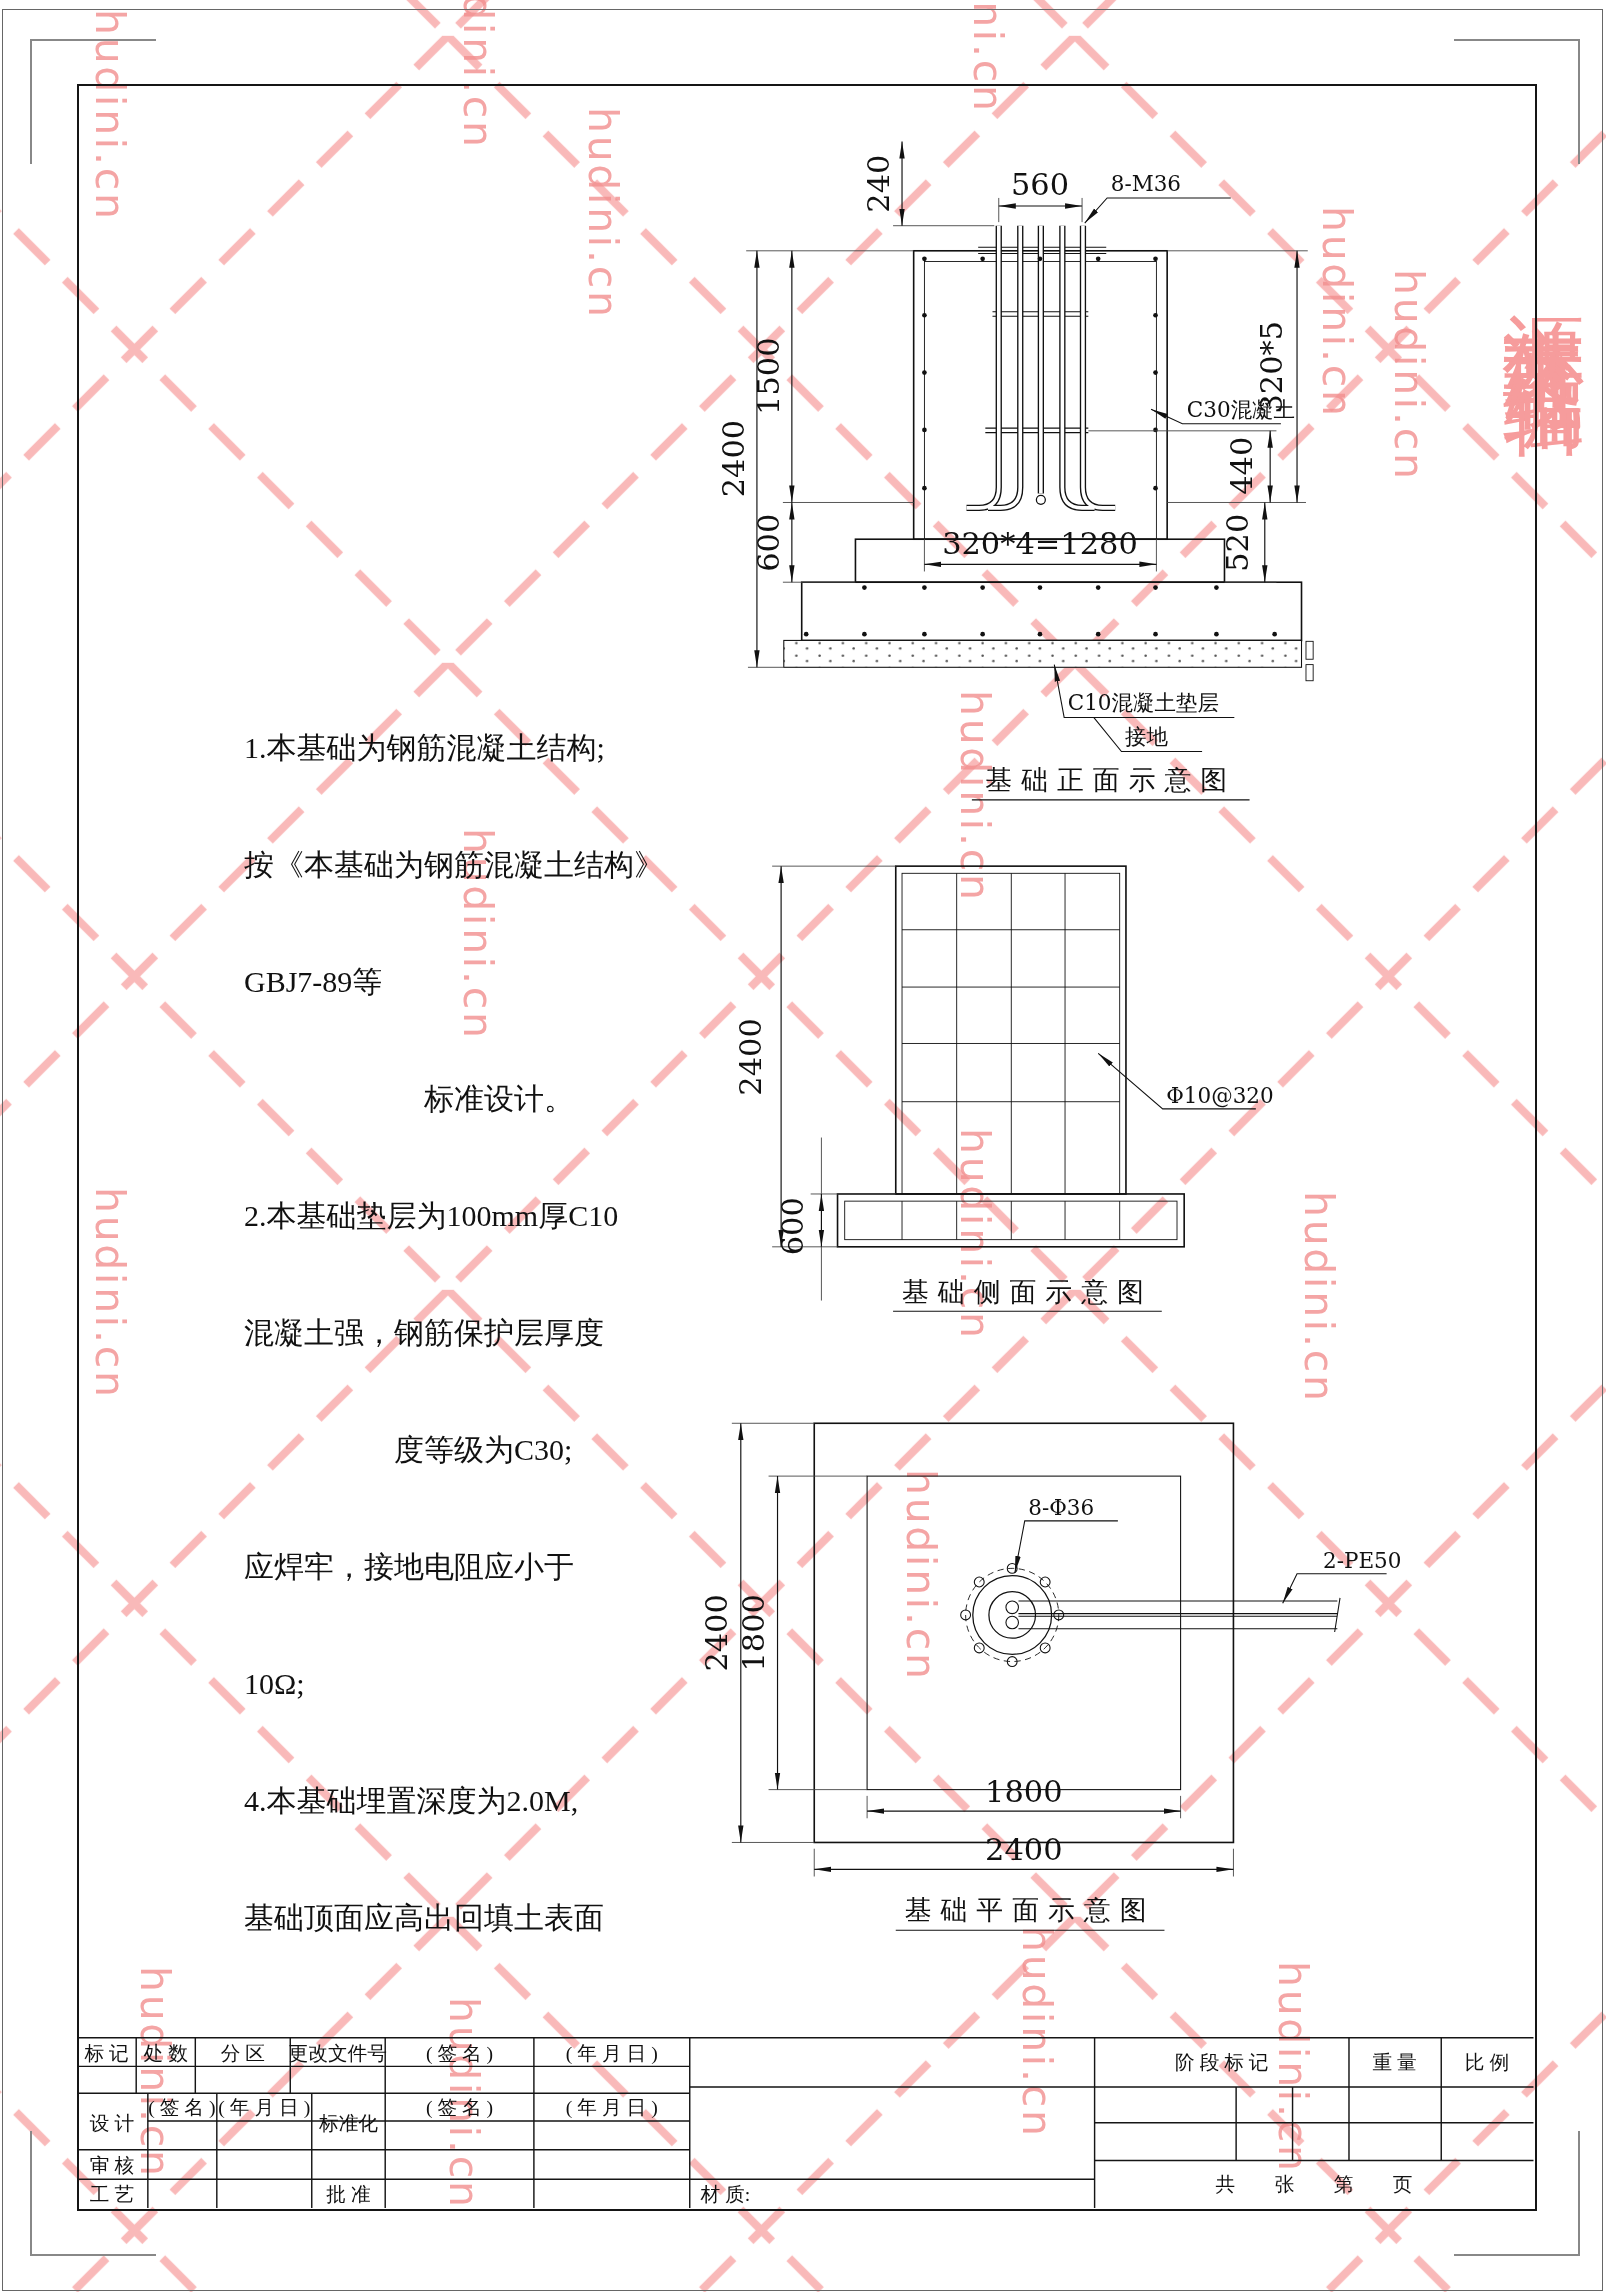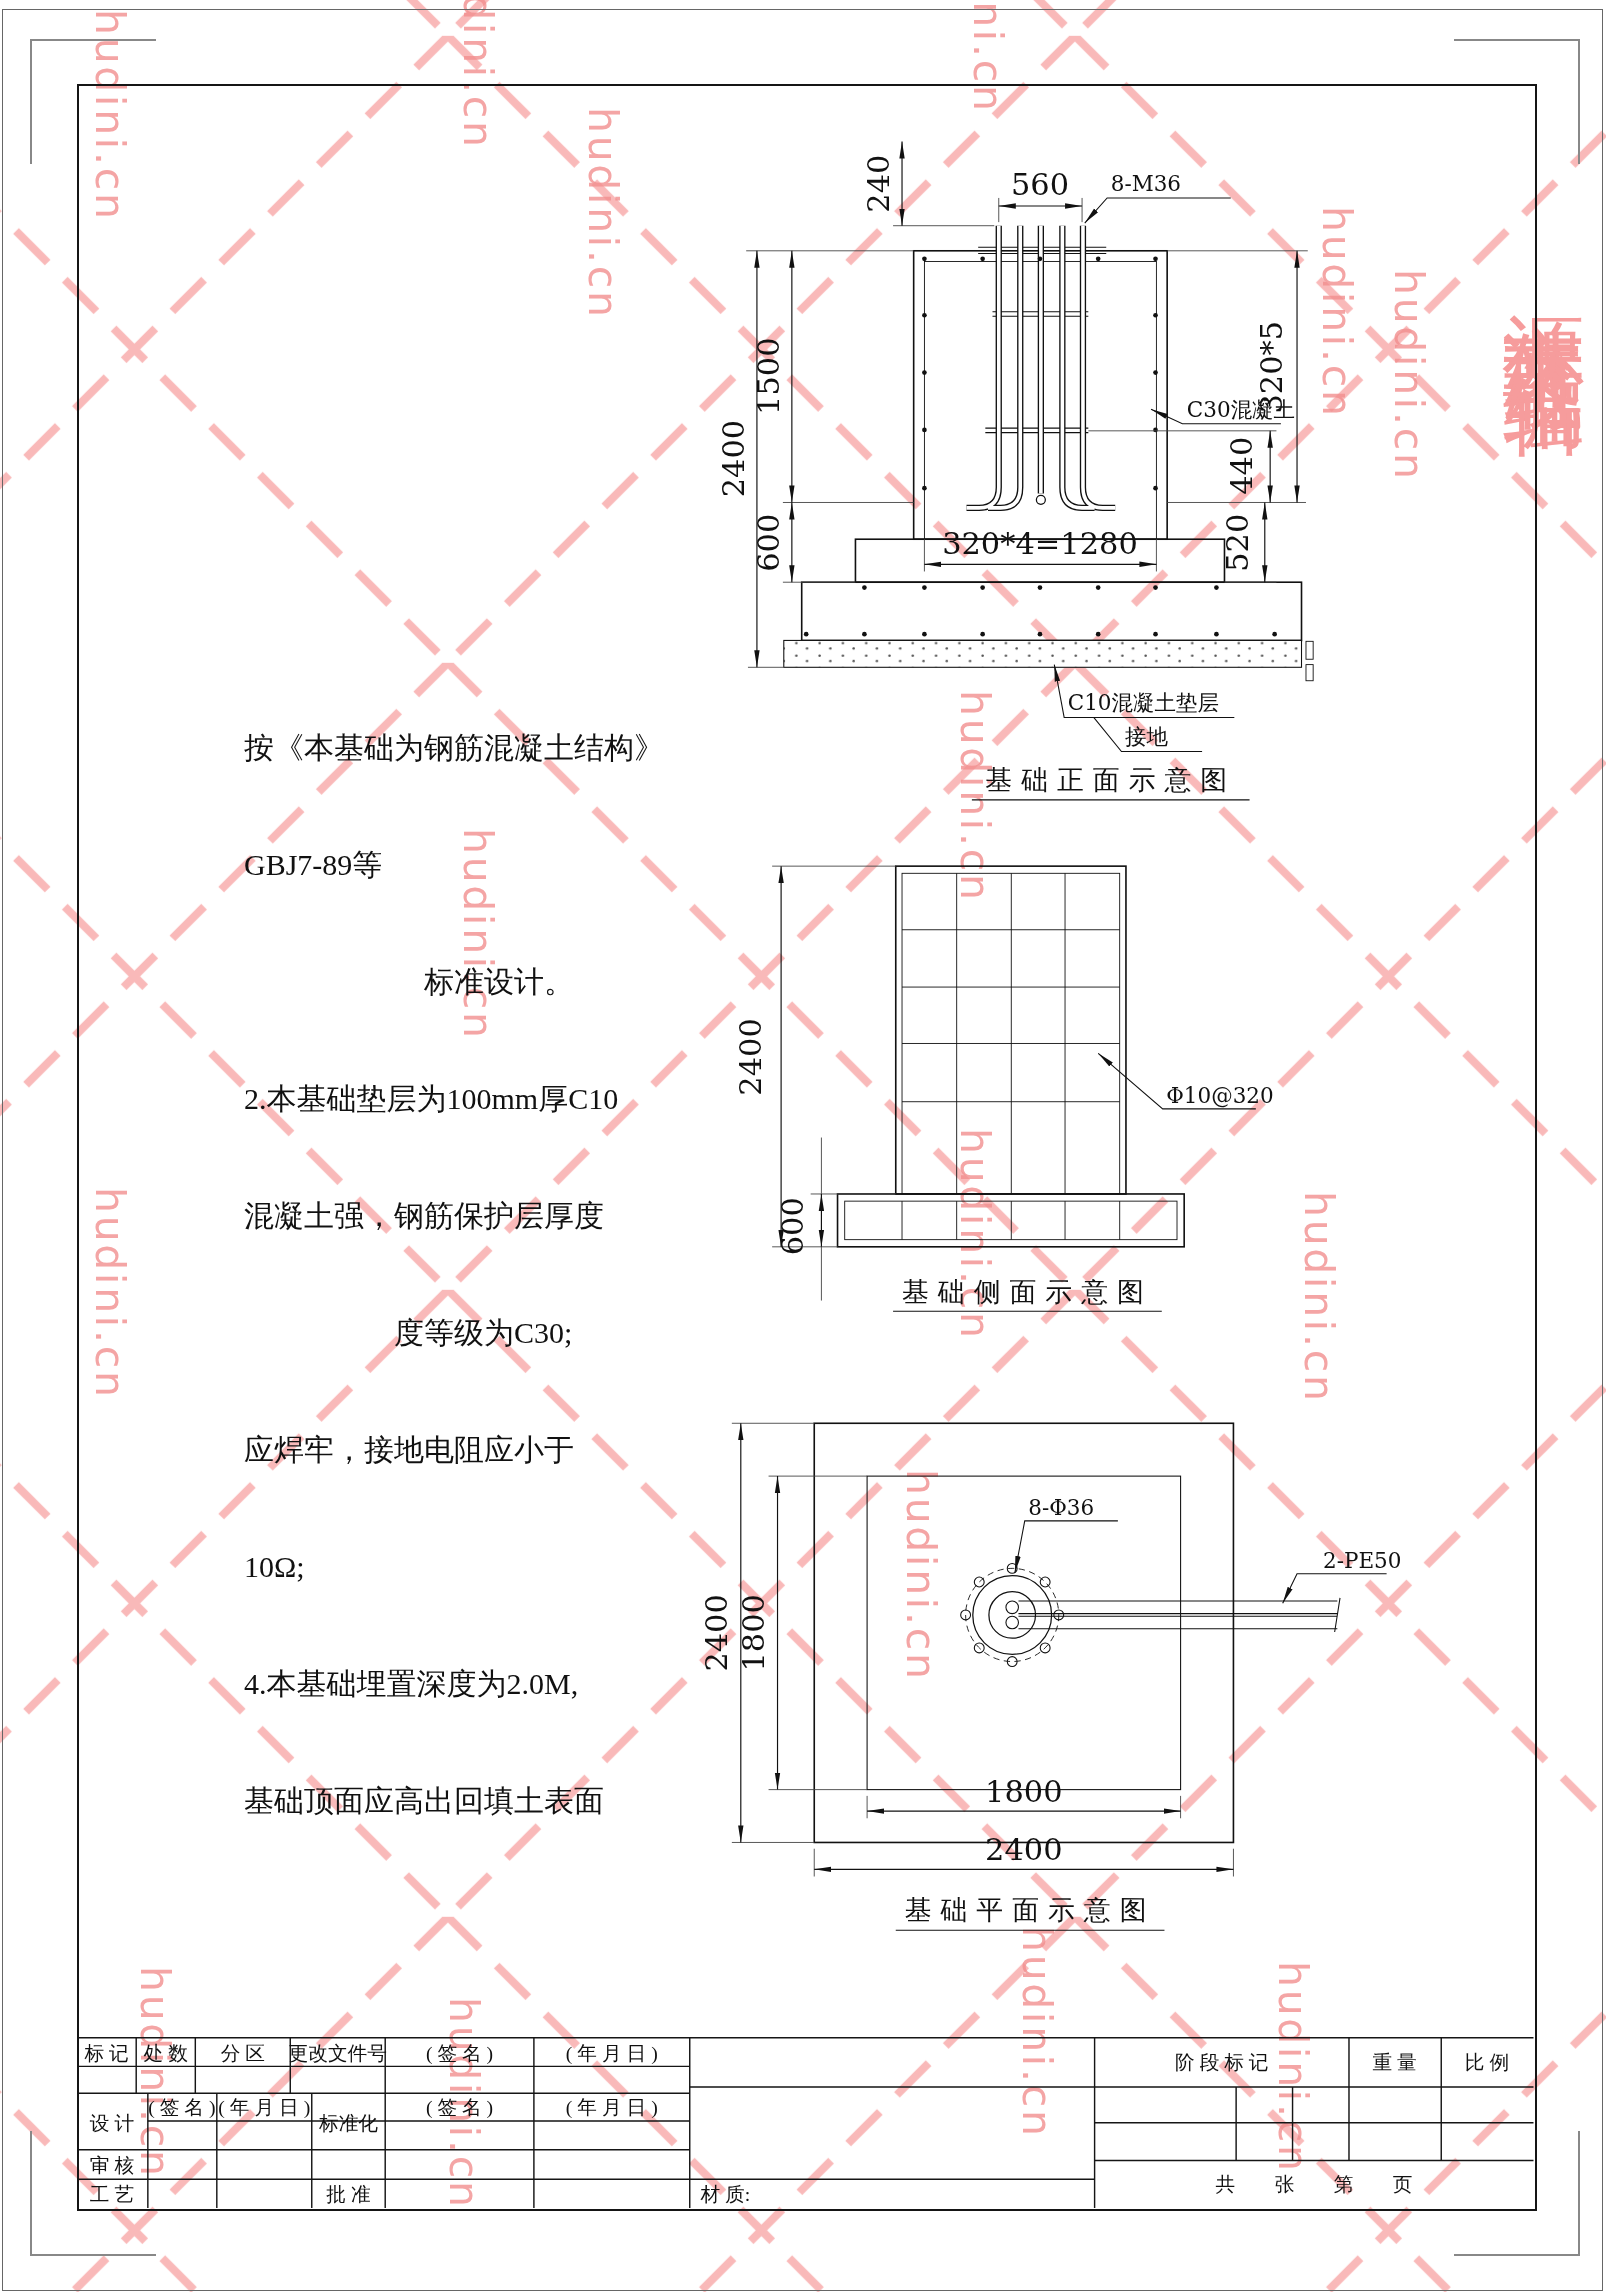--- a/index.html
+++ b/index.html
@@ -68,20 +68,21 @@
   <div class="wmside">源文件下载可编辑</div>
 
   <div class="outer-border"></div>
   <div class="inner-frame"></div>
   <div class="lmark" style="left:29.6px;top:39px;width:124px;height:123px;border-left:2.7px solid #888;border-top:2.7px solid #888;"></div>
   <div class="lmark" style="left:1454px;top:39px;width:124px;height:123px;border-right:2.7px solid #888;border-top:2.7px solid #888;"></div>
   <div class="lmark" style="left:29.6px;top:2131px;width:124px;height:123px;border-left:2.7px solid #888;border-bottom:2.7px solid #888;"></div>
   <div class="lmark" style="left:1454px;top:2131px;width:124px;height:123px;border-right:2.7px solid #888;border-bottom:2.7px solid #888;"></div>
 
   <div class="notes">
+    <div>1.本基础为钢筋混凝土结构;</div>
     <div>按《本基础为钢筋混凝土结构》</div>
     <div>GBJ7-89等</div>
     <div>　　　　　　标准设计。</div>
     <div>2.本基础垫层为100mm厚C10</div>
     <div>混凝土强，钢筋保护层厚度</div>
     <div>　　　　　度等级为C30;</div>
     <div>应焊牢，接地电阻应小于</div>
     <div>10Ω;</div>
     <div>4.本基础埋置深度为2.0M,</div>
     <div>基础顶面应高出回填土表面</div>

